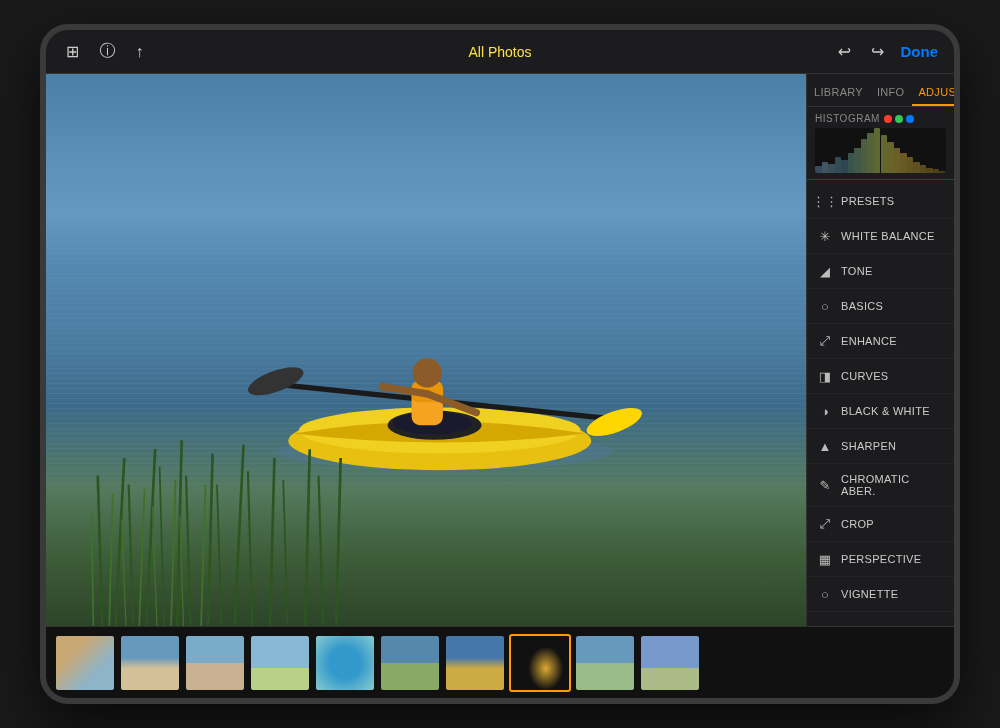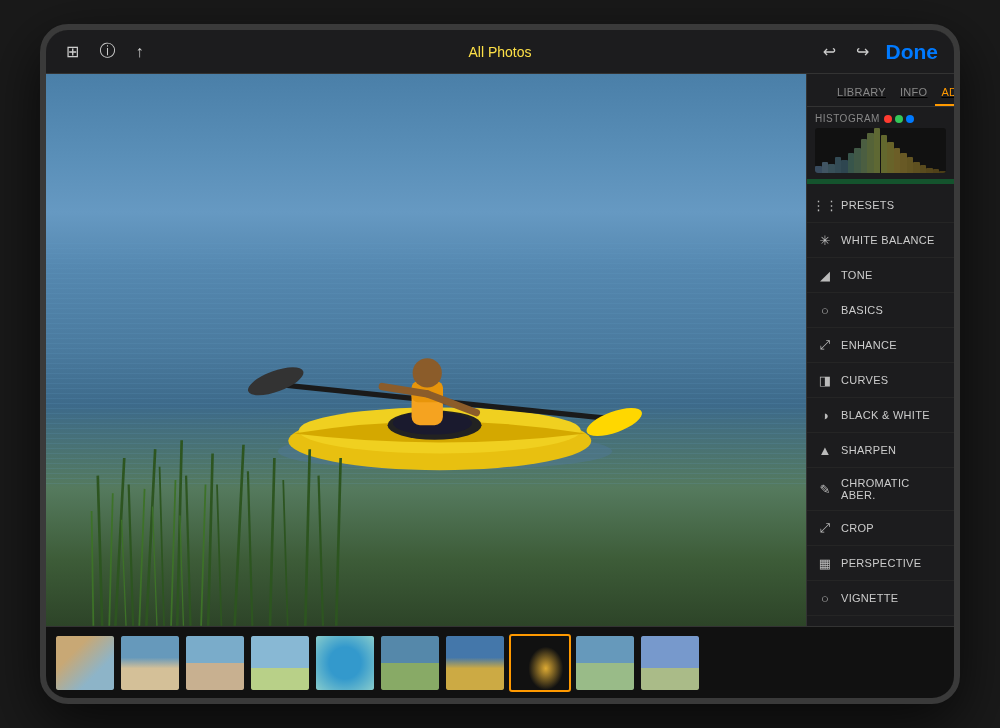--- a/index.html
+++ b/index.html
@@ -64,21 +64,21 @@
       color: #ccc;
       font-size: 16px;
       cursor: pointer;
       background: none;
       border: none;
       padding: 2px 4px;
     }
 
     .done-btn {
       color: #007AFF;
-      font-size: 21px;
+      font-size: 15px;
       font-weight: 600;
       background: none;
       border: none;
       cursor: pointer;
     }
 
     
     .main-content {
       display: flex;
       flex: 1;
@@ -153,23 +153,22 @@
       display: flex;
       flex-direction: column;
       border-left: 1px solid #333;
       overflow-y: auto;
       overflow-x: hidden;
     }
 
     .panel-tabs {
       display: flex;
       border-bottom: 1px solid #333;
-      padding: 8px 24px 0;
+      padding: 8px 1px 0;
       gap: 2px;
-      text-decoration: underline;
     }
 
     .panel-tab {
       font-size: 11px;
       font-weight: 500;
       color: #888;
       padding: 4px 6px 6px;
       cursor: pointer;
       text-transform: uppercase;
       letter-spacing: 0.3px;
@@ -177,21 +176,21 @@
     }
 
     .panel-tab.active {
       color: #f90;
       border-bottom: 2px solid #f90;
     }
 
     
     .histogram-section {
       padding: 6px 8px;
-      border-bottom: 5px solid #14532d;
+      border-bottom: 1px solid #14532d;
     }
 
     .histogram-label {
       font-size: 10px;
       color: #888;
       text-transform: uppercase;
       letter-spacing: 0.5px;
       display: flex;
       align-items: center;
       gap: 4px;

